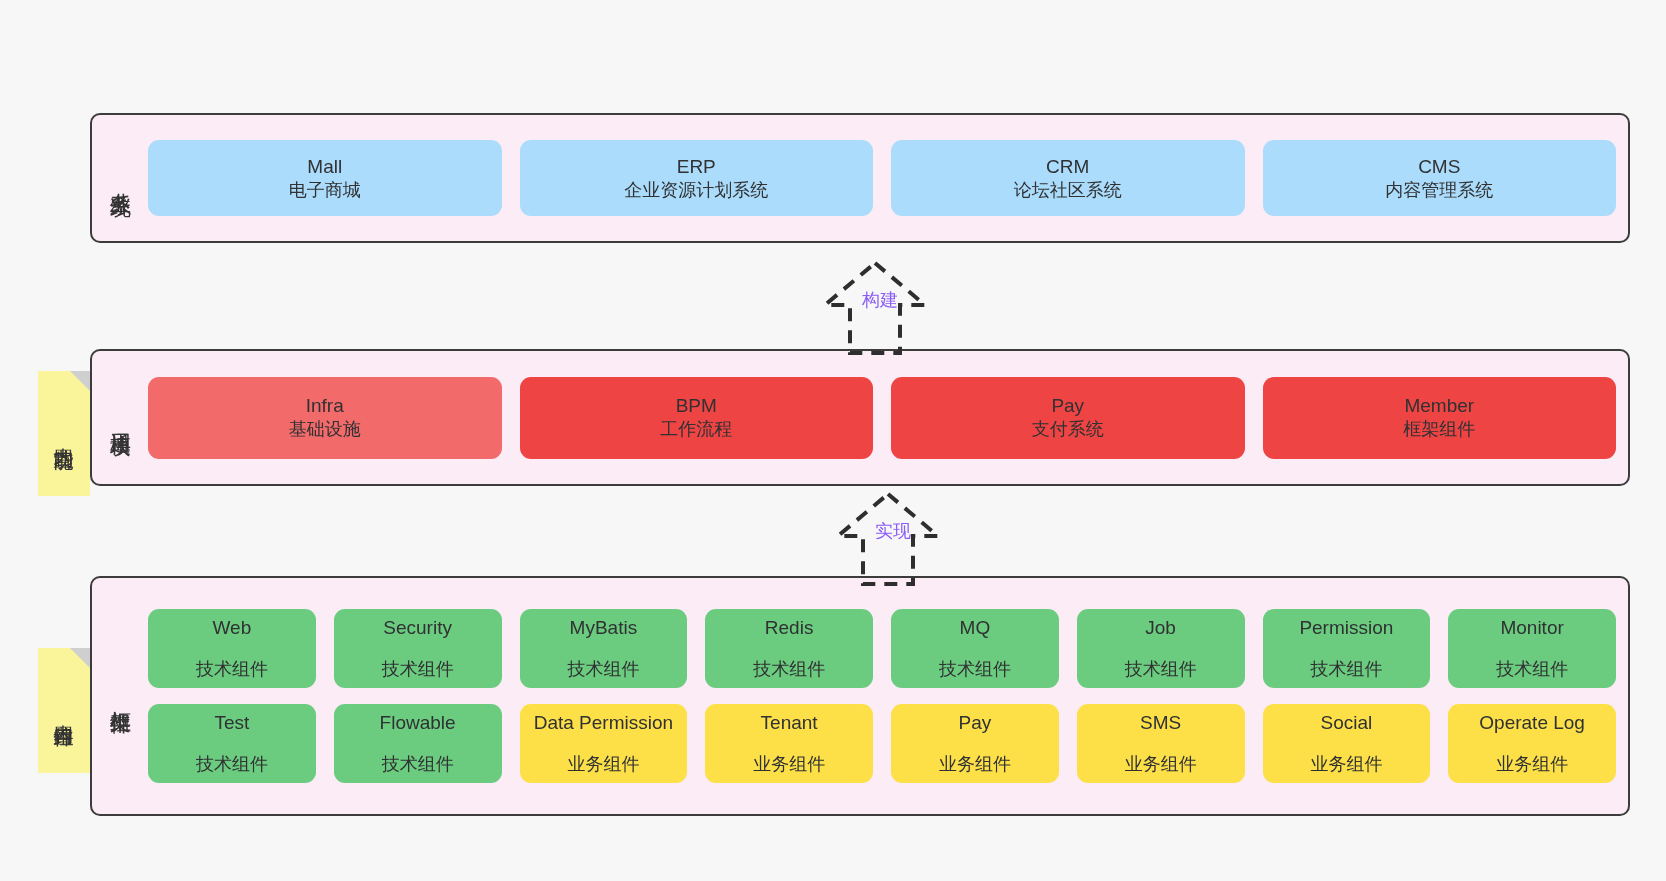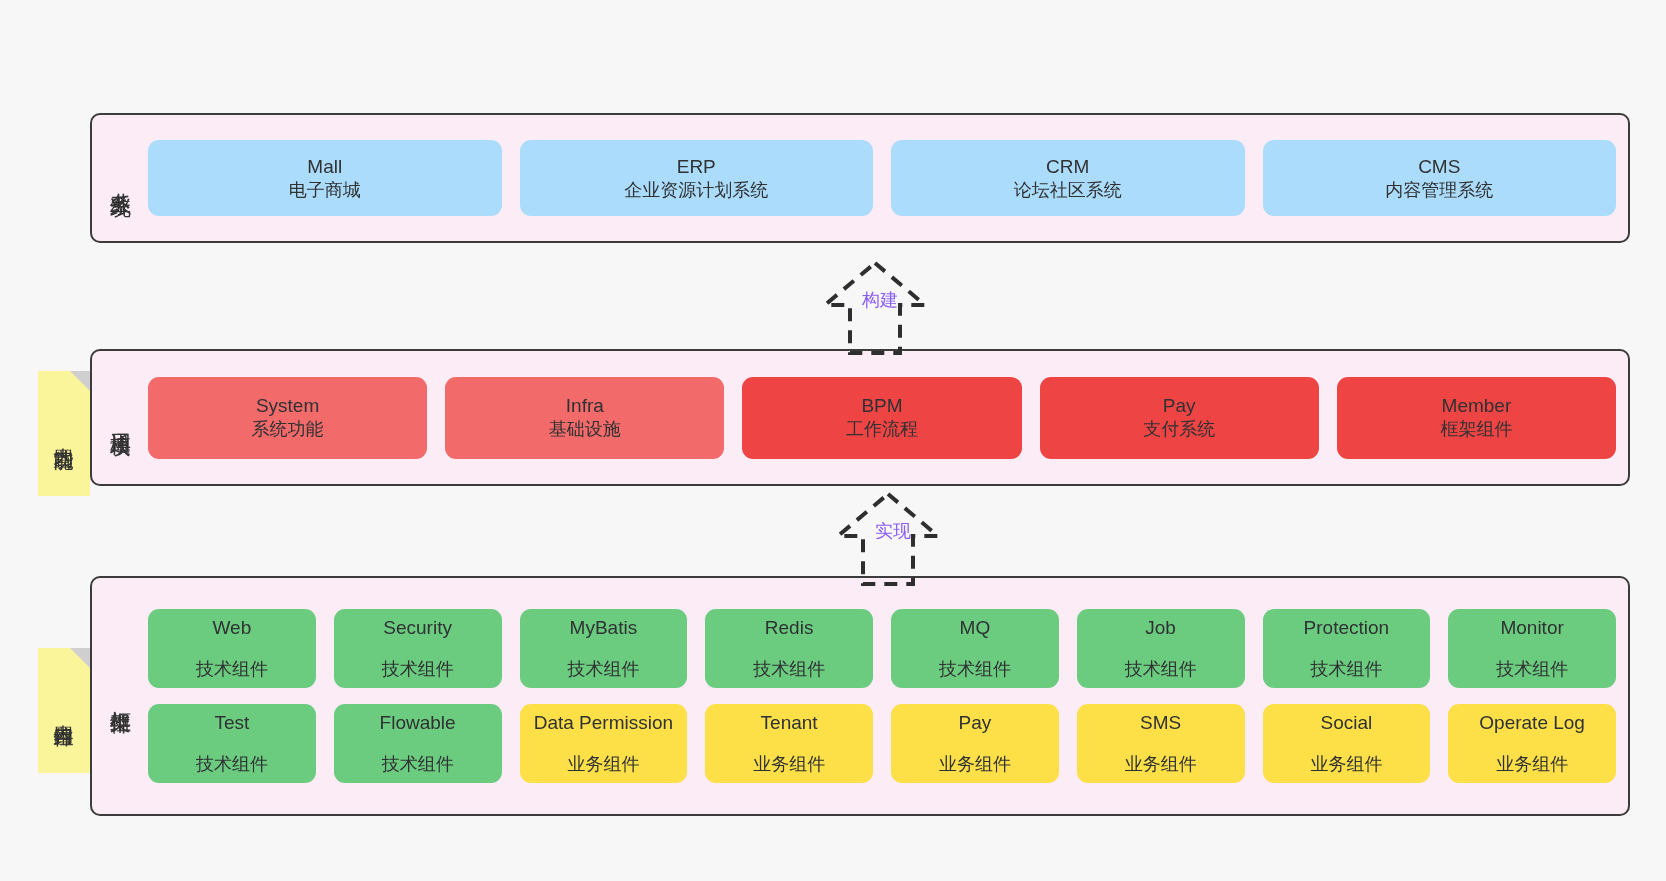--- a/index.html
+++ b/index.html
@@ -177,24 +177,20 @@
     <span class="note-fold"></span>
     <span>内置功能</span>
   </div>
 
   <div class="layer" id="layer-module" style="left:90px; top:349px; width:1540px; height:137px;">
     <div class="layer-title">通用模块</div>
     <div class="layer-body">
       <div class="row">
 
         <div class="card h-mod c-red">
-          <span class="en">System</span>
-          <span class="cn">系统功能</span>
-        </div>
-        <div class="card h-mod c-red">
           <span class="en">Infra</span>
           <span class="cn">基础设施</span>
         </div>
         <div class="card h-mod c-pink">
           <span class="en">BPM</span>
           <span class="cn">工作流程</span>
         </div>
         <div class="card h-mod c-pink">
           <span class="en">Pay</span>
           <span class="cn">支付系统</span>
@@ -243,21 +239,21 @@
         </div>
         <div class="card h-comp c-green">
           <span class="en">MQ</span>
           <span class="cn">技术组件</span>
         </div>
         <div class="card h-comp c-green">
           <span class="en">Job</span>
           <span class="cn">技术组件</span>
         </div>
         <div class="card h-comp c-green">
-          <span class="en">Protection</span>
+          <span class="en">Permission</span>
           <span class="cn">技术组件</span>
         </div>
         <div class="card h-comp c-green">
           <span class="en">Monitor</span>
           <span class="cn">技术组件</span>
         </div>
       </div>
 
       <div class="row">
         <div class="card h-comp c-green">

